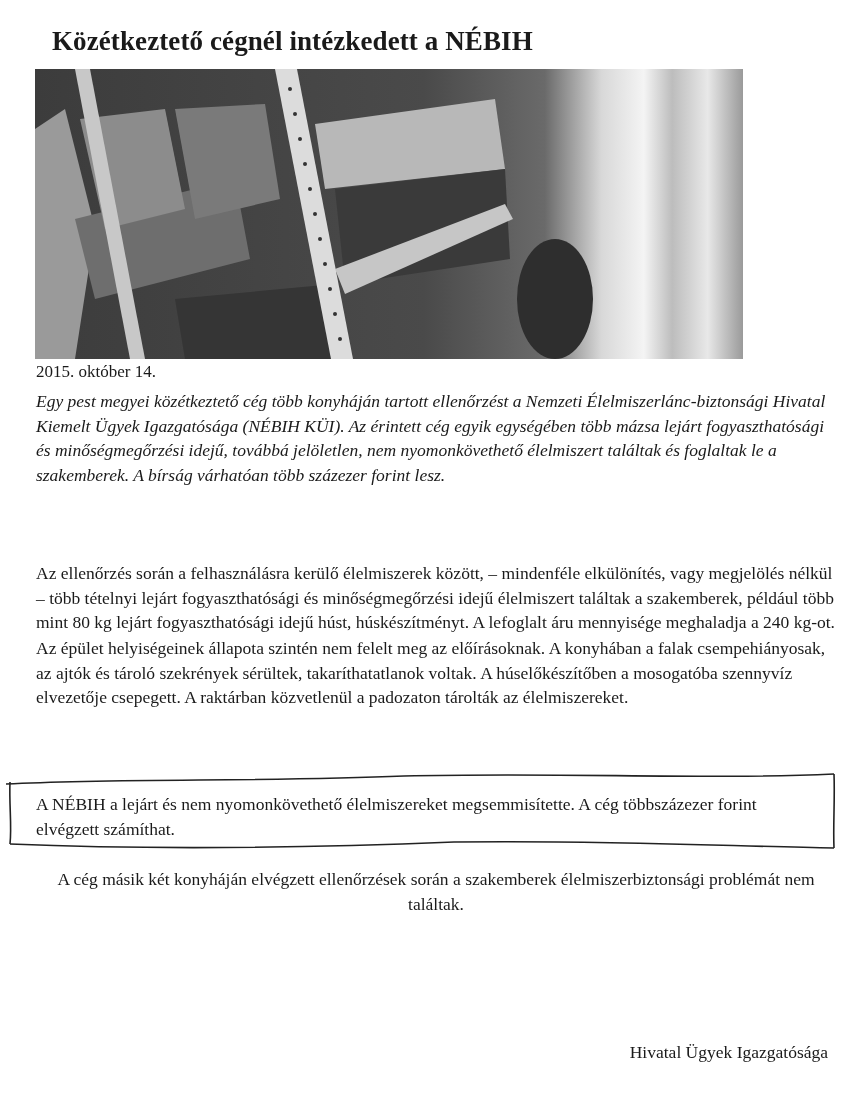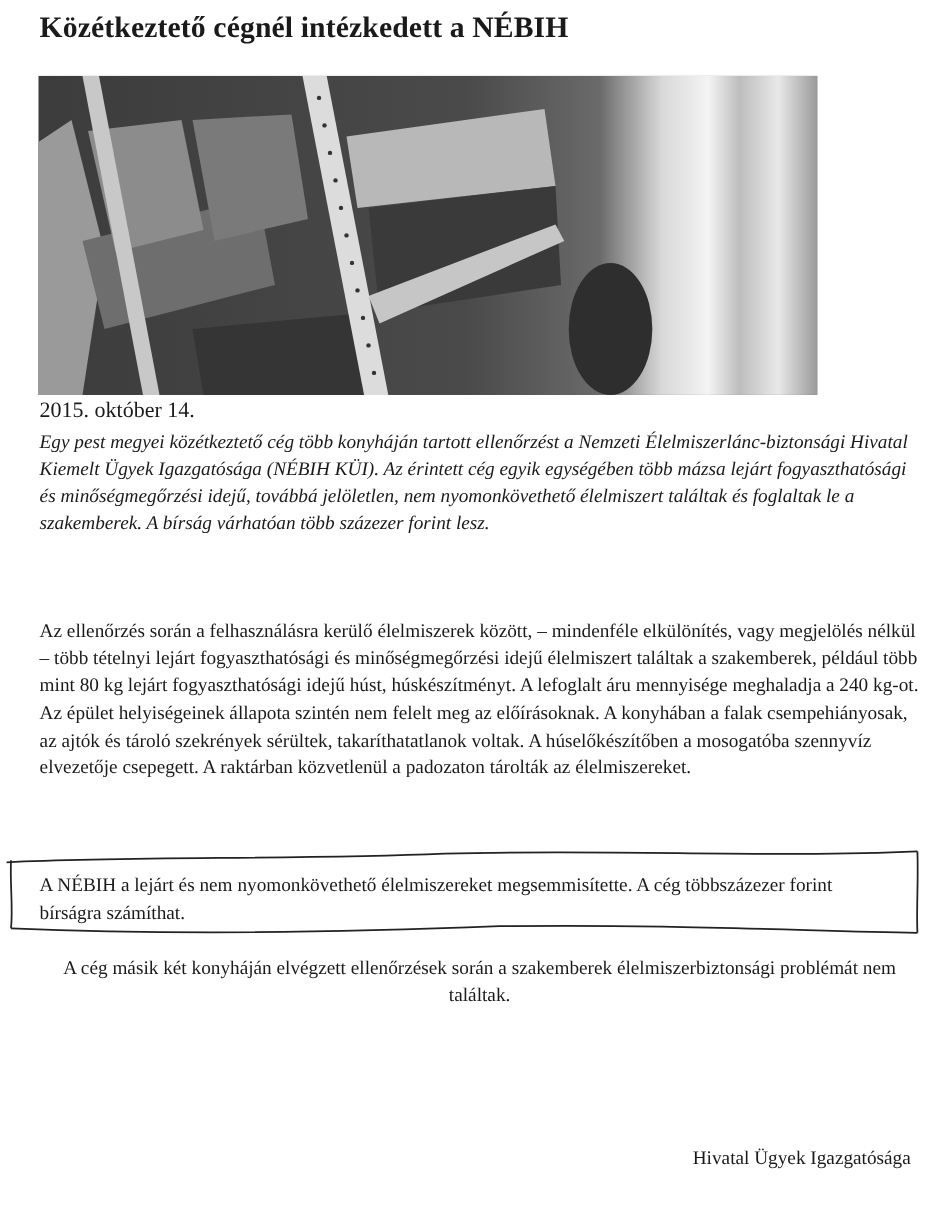--- a/index.html
+++ b/index.html
@@ -1,21 +1,21 @@
 <!DOCTYPE html>
 <html><head>
 <meta charset="utf-8">
 <style>
   html, body { margin: 0; padding: 0; background: #ffffff; }
   body { width: 850px; height: 1113px; position: relative; overflow: hidden;
          font-family: "Liberation Serif", "DejaVu Serif", serif; color: #1a1a1a; }
-  .title { position: absolute; left: 36px; top: 10px; font-size: 27px; font-weight: bold; margin: 0; letter-spacing: 0.1px; }
+  .title { position: absolute; left: 36px; top: 10px; font-size: 27px; font-weight: bold; margin: 16px; letter-spacing: 0.1px; }
   .photo { position: absolute; left: 35px; top: 69px; width: 708px; height: 290px; overflow: hidden; background: #555; }
   .photo svg { display: block; width: 100%; height: 100%; }
-  .date { position: absolute; left: 36px; top: 362px; font-size: 20px; }
+  .date { position: absolute; left: 36px; top: 362px; font-size: 17px; }
   .para { position: absolute; left: 36px; width: 800px; font-size: 17.5px; line-height: 24.5px; margin: 0; }
   .p1 { top: 389px; font-style: italic; }
   .p2 { top: 549px; margin-top: 12px; }
   .p3 { top: 636px; }
   .box { position: absolute; left: 4px; top: 770px; width: 832px; height: 82px; }
   .box svg { position: absolute; left: 0; top: 0; width: 100%; height: 100%; }
   .box-text { position: absolute; left: 32px; top: 22px; width: 780px; font-size: 17.5px; line-height: 24.5px; margin: 0; }
   .p5 { top: 867px; text-align: center; }
   .sig { position: absolute; right: 22px; top: 1040px; text-align: right; font-size: 17.5px; line-height: 24px; }
 </style>
@@ -72,20 +72,20 @@
 <p class="para p2">Az ellenőrzés során a felhasználásra kerülő élelmiszerek között, – mindenféle elkülönítés, vagy megjelölés nélkül – több tételnyi lejárt fogyaszthatósági és minőségmegőrzési idejű élelmiszert találtak a szakemberek, például több mint 80 kg lejárt fogyaszthatósági idejű húst, húskészítményt. A lefoglalt áru mennyisége meghaladja a 240 kg-ot.</p>
 <p class="para p3">Az épület helyiségeinek állapota szintén nem felelt meg az előírásoknak. A konyhában a falak csempehiányosak, az ajtók és tároló szekrények sérültek, takaríthatatlanok voltak. A húselőkészítőben a mosogatóba szennyvíz elvezetője csepegett. A raktárban közvetlenül a padozaton tárolták az élelmiszereket.</p>
 
 <div class="box">
   <svg viewBox="0 0 832 82" preserveAspectRatio="none">
     <path d="M2,14 C120,8 260,12 400,6 C560,2 700,10 830,4" fill="none" stroke="#222" stroke-width="1.6"></path>
     <path d="M830,4 C831,30 829,55 830,78" fill="none" stroke="#222" stroke-width="1.6"></path>
     <path d="M6,74 C150,80 300,78 450,72 C600,70 720,76 830,78" fill="none" stroke="#222" stroke-width="1.6"></path>
     <path d="M6,12 C5,35 8,55 6,74" fill="none" stroke="#222" stroke-width="1.6"></path>
   </svg>
-  <p class="box-text">A NÉBIH a lejárt és nem nyomonkövethető élelmiszereket megsemmisítette. A cég többszázezer forint bírságra számíthat.</p>
+  <p class="box-text">A NÉBIH a lejárt és nem nyomonkövethető élelmiszereket megsemmisítette. A cég többszázezer forint elvégzett számíthat.</p>
 </div>
 
 <p class="para p5">A cég másik két konyháján elvégzett ellenőrzések során a szakemberek élelmiszerbiztonsági problémát nem találtak.</p>
 
 <div class="sig">
   <div>Hivatal Ügyek Igazgatósága</div>
 </div>
 
 </body></html>

